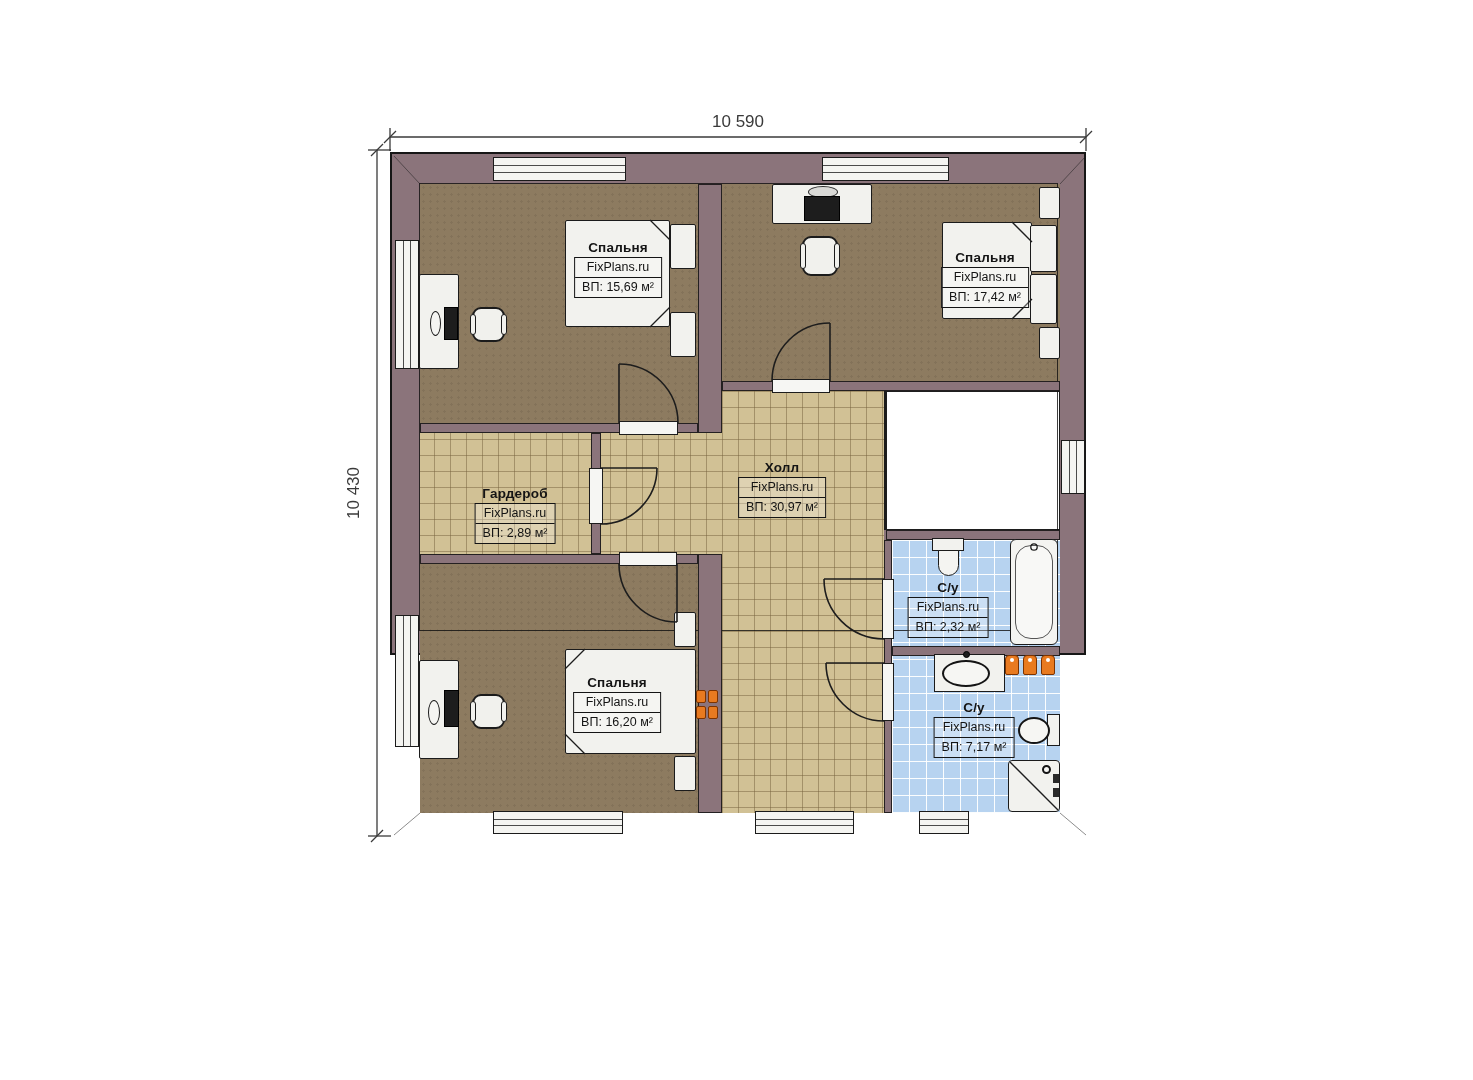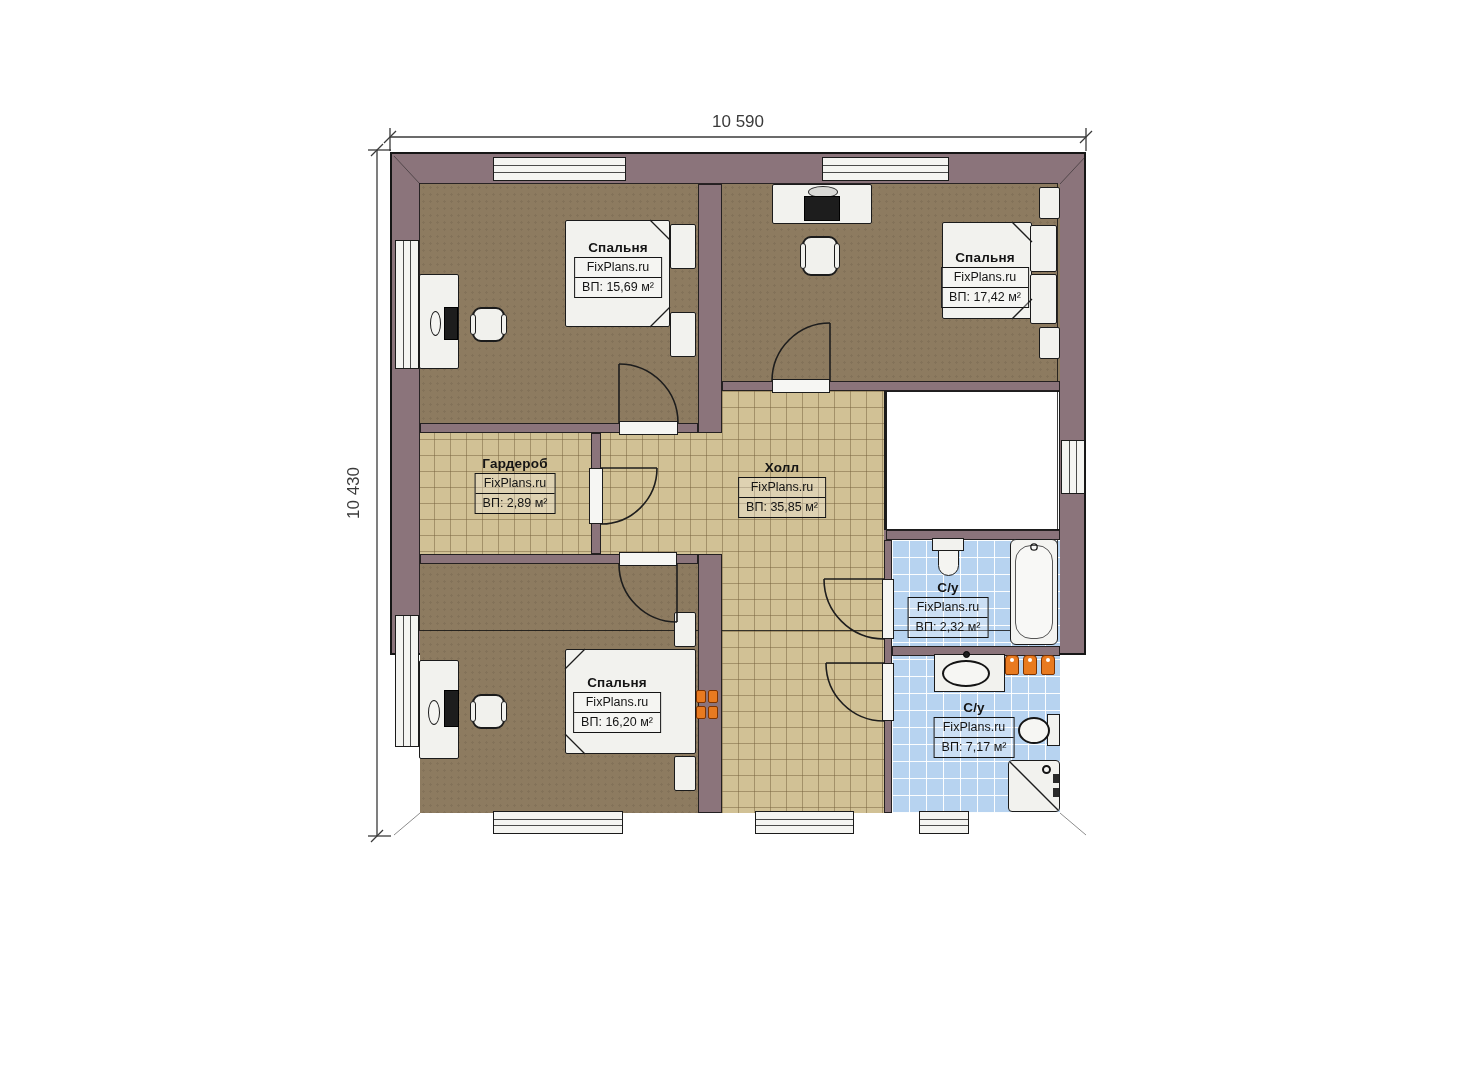--- a/index.html
+++ b/index.html
@@ -234,24 +234,24 @@
       <div class="rname">Спальня</div>
       <div class="box">
           <div class="row">FixPlans.ru</div>
         <div class="row">ВП: 17,42 м²</div>
         </div>
     </div>
     <div class="label" style="left:390px;top:262px;margin-top:44px;">
       <div class="rname">Холл</div>
       <div class="box">
           <div class="row">FixPlans.ru</div>
-        <div class="row">ВП: 35,85 м²</div>
-        </div>
-    </div>
-    <div class="label" style="left:123px;top:302px;">
+        <div class="row">ВП: 30,97 м²</div>
+        </div>
+    </div>
+    <div class="label" style="left:123px;top:332px;">
       <div class="rname">Гардероб</div>
       <div class="box">
           <div class="row">FixPlans.ru</div>
         <div class="row">ВП: 2,89 м²</div>
         </div>
     </div>
     <div class="label" style="left:225px;top:521px;">
       <div class="rname">Спальня</div>
       <div class="box">
           <div class="row">FixPlans.ru</div>

